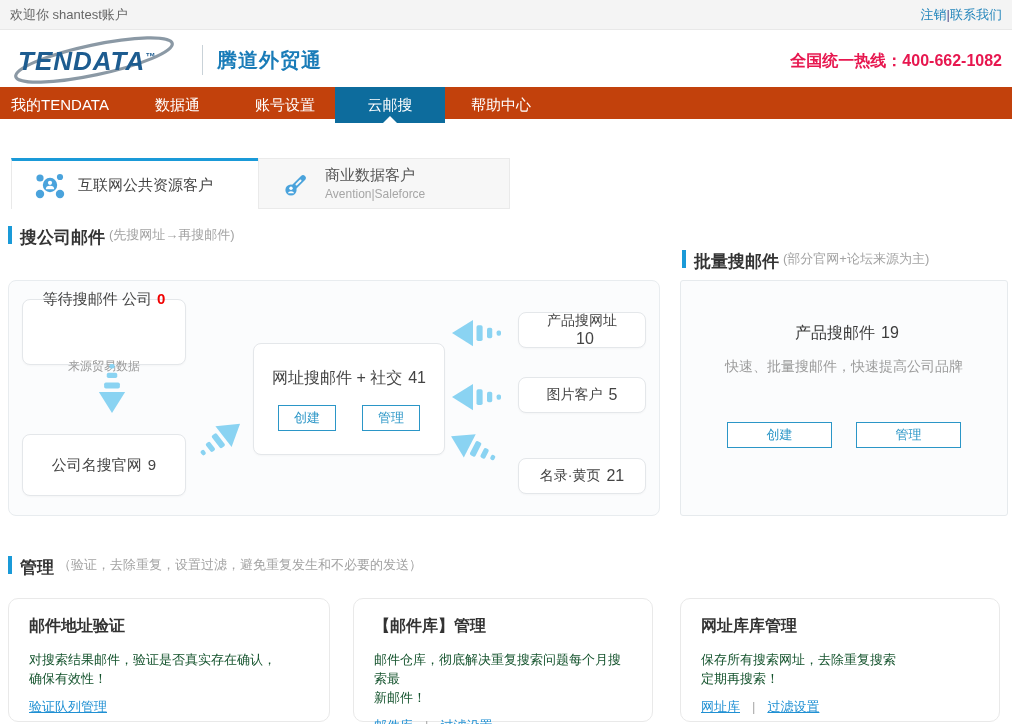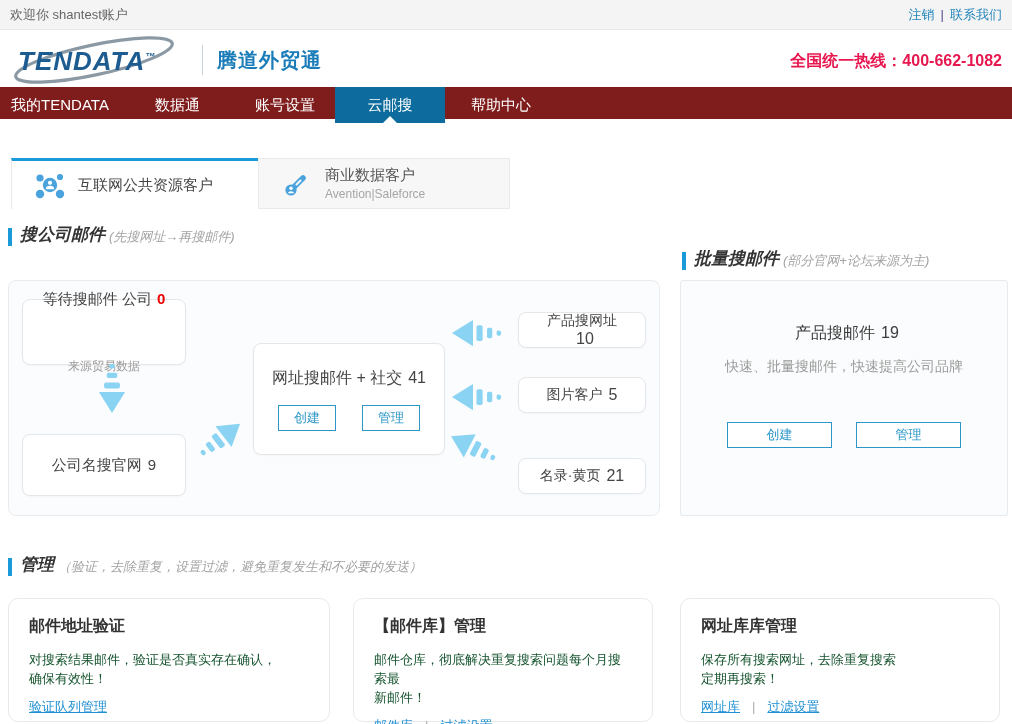--- a/index.html
+++ b/index.html
@@ -5,38 +5,38 @@
   * { margin:0; padding:0; box-sizing:border-box; }
   html,body { background:#fff; }
   body { font-family:"Liberation Sans","DejaVu Sans",sans-serif; }
   .page { position:relative; width:1012px; height:724px; background:#fff; overflow:hidden; }
 
   
   .topbar { position:absolute; left:0; top:0; width:1012px; height:30px;
             background:#f4f4f4; border-bottom:1px solid #e8e8e8;
             display:flex; align-items:center; justify-content:space-between;
             padding:0 10px; font-size:13px; color:#666; }
-  .topbar-links { display:flex; gap:6px; align-items:center; }
+  .topbar-links { display:flex; align-items:center; }
   .topbar-links a { color:#2385bb; text-decoration:none; cursor:pointer; }
   .topbar-sep { color:#55508d; }
 
   
   .header { position:absolute; left:0; top:31px; width:1012px; height:56px; background:#fff; }
   .logo-wrap { position:absolute; left:10px; top:6px; display:flex; align-items:center; gap:14px; cursor:pointer; }
   .logo-mark { position:relative; width:178px; height:46px; }
   .logo-swoosh { position:absolute; left:-4px; top:-4px; }
   .logo-text { position:absolute; left:8px; top:9px; font-style:italic; font-weight:bold;
                font-size:26px; letter-spacing:1px; color:#1d5c90; white-space:nowrap; }
   .logo-text sup { font-size:10px; font-weight:bold; vertical-align:super; }
   .logo-divider { width:1px; height:30px; background:#c9d2d8; }
   .brand { font-size:20px; font-weight:bold; color:#1a7cb8; letter-spacing:1px; }
   .hotline { position:absolute; right:10px; top:20px; font-size:16px; font-weight:bold; color:#e7174f; }
 
   
-  .nav { position:absolute; left:0; top:87px; width:1012px; height:32px; background:#7f1d1d; display:flex; }
+  .nav { position:absolute; left:0; top:87px; width:1012px; height:32px; background:#c2410c; display:flex; }
   .nav-item { position:relative; height:36px; line-height:36px; text-align:center;
               color:#fff; font-size:15px; cursor:pointer; }
   .nav-item:nth-child(1){ width:120px; }
   .nav-item:nth-child(2){ width:115px; }
   .nav-item:nth-child(3){ width:100px; }
   .nav-item:nth-child(4){ width:110px; }
   .nav-item:nth-child(5){ width:112px; }
   .nav-item:nth-child(6){ width:115px; }
   .nav-item.active { background:#0d6c9d; }
   .nav-item.active::after { content:""; position:absolute; left:50%; bottom:0; margin-left:-7px;
@@ -47,21 +47,21 @@
   .tab { position:absolute; top:158px; height:51px; display:flex; align-items:center; cursor:pointer; }
   .tab-internet { left:11px; width:258px; background:#fff;
                   border-top:3px solid #1a9ad8; border-left:1px solid #e9e9e9; border-right:1px solid #e9e9e9; }
   .tab-business { left:258px; width:252px; background:#f7f7f7; border:1px solid #eaeaea; }
   .tab-icon { margin:0 12px 0 22px; flex:0 0 auto; display:flex; }
   .tab-label { font-size:15px; color:#444; }
   .tab-business .tab-label { color:#555; }
   .tab-sub { font-size:12px; color:#a6a6a6; margin-top:2px; }
 
   
-  .sec-head { position:absolute; display:flex; align-items:flex-end; height:20px;font-style:italic; }
+  .sec-head { position:absolute; display:flex; align-items:flex-start; height:20px; }
   .sec-bar { width:4px; height:18px; background:#1a9ad8; margin-right:8px; }
   .sec-title { font-size:17px; font-weight:bold; color:#333; }
   .sec-sub { font-size:13px; color:#a3a3a3; margin-left:4px; }
 
   
   .flow-panel { position:absolute; left:8px; top:280px; width:652px; height:236px;
                 background:#fbfcfd; border:1px solid #e8ecef; border-radius:8px; }
   .batch-panel { position:absolute; left:680px; top:280px; width:328px; height:236px;
                 background:#fbfcfd; border:1px solid #e6eaed; border-radius:3px; }
 

